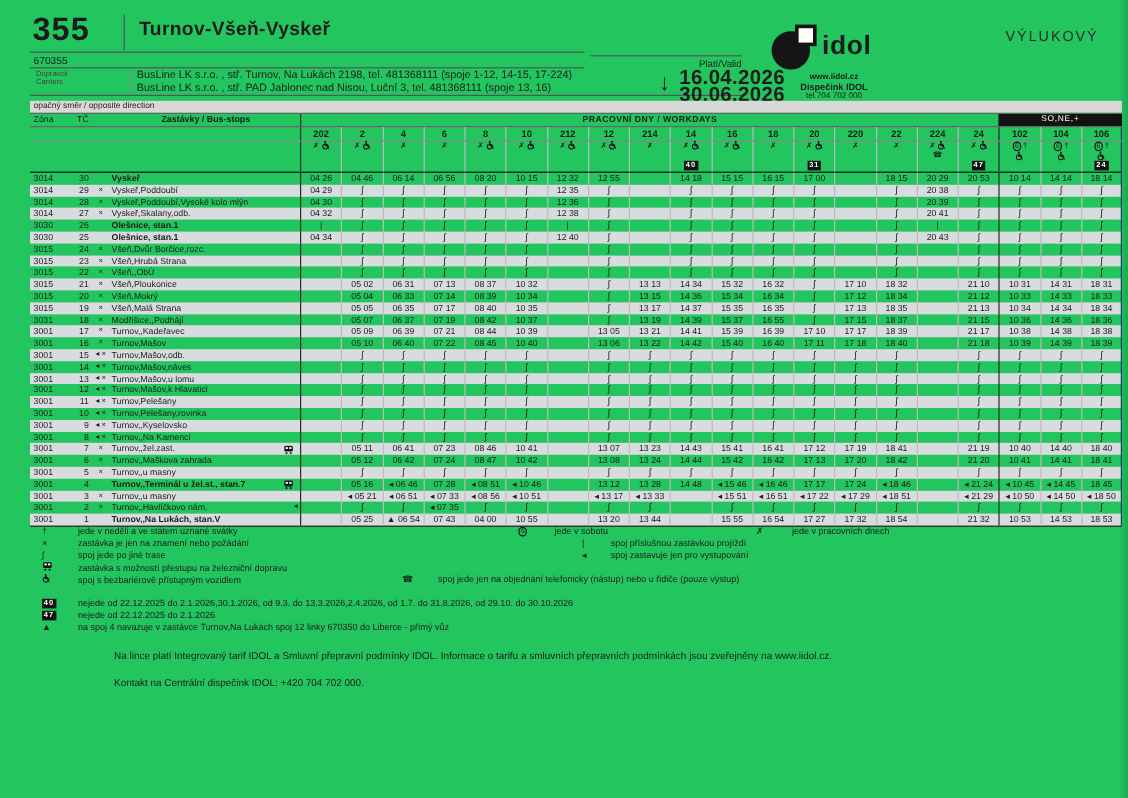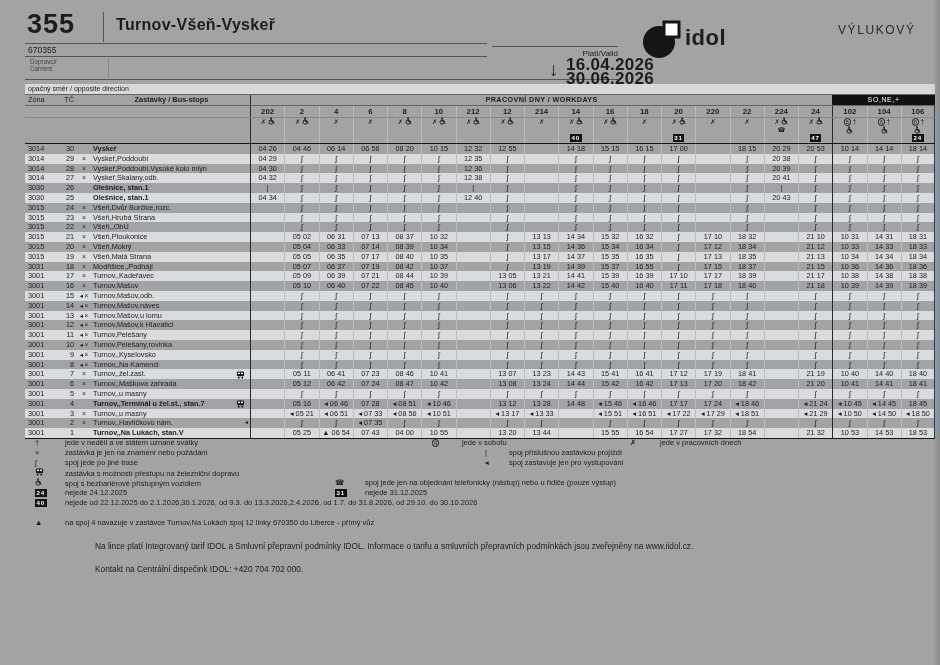--- a/index.html
+++ b/index.html
@@ -1,17 +1,17 @@
 <!DOCTYPE html>
 <html><head>
 <meta charset="utf-8">
 <style>
   html,body{margin:0;padding:0}
   body{background:#e9e9e6;font-family:"Liberation Sans","DejaVu Sans",sans-serif;color:#1c1c1c}
-  .page{position:relative;width:940px;height:665px;margin:0 auto;background:#a3a3a3;overflow:hidden}
+  .page{position:relative;width:940px;height:665px;margin:0 auto;background:#22c55e;overflow:hidden}
   .page::after{content:"";position:absolute;right:0;top:0;width:8px;height:100%;
     background:linear-gradient(to right,rgba(0,0,0,0),rgba(0,0,0,.14));pointer-events:none}
   .ab{position:absolute}
   .hl{background:#555;height:1px}
   .vl{background:#555;width:1px}
 
   
   .route-num{left:27px;top:9px;font-size:27px;font-weight:bold;letter-spacing:1px}
   .route-code{left:28px;top:45px;font-size:8.5px}
   .title{left:116px;top:16px;font-size:16px;font-weight:bold;letter-spacing:.3px}
@@ -76,37 +76,46 @@
 
   <div class="ab route-num">355</div>
   <div class="ab route-code">670355</div>
   <div class="ab vl" style="left:103px;top:12px;height:30px"></div>
   <div class="ab title">Turnov-Všeň-Vyskeř</div>
   <div class="ab hl" style="left:25px;top:43px;width:462px"></div>
   <div class="ab hl" style="left:25px;top:56px;width:462px"></div>
   <div class="ab carr-label" style="white-space:pre-line">Dopravci/
 Carriers</div>
   <div class="ab vl" style="left:108px;top:58px;height:20px;background:#888"></div>
+  <div class="ab carriers">
+    <div>BusLine LK s.r.o. , stř. Turnov, Na Lukách 2198, tel. 481368111 (spoje 1-12, 14-15, 17-224)</div>
+    <div>BusLine LK s.r.o. , stř. PAD Jablonec nad Nisou, Luční 3, tel. 481368111 (spoje 13, 16)</div>
+  </div>
   <div class="ab hl" style="left:25px;top:79px;width:593px"></div>
 
   <div class="ab hl" style="left:492px;top:46px;width:126px"></div>
   <div class="ab valid-label">Platí/Valid</div>
   <div class="ab valid-arrow">↓</div>
   <div class="ab valid-dates">
     <div>16.04.2026</div>
     <div>30.06.2026</div>
   </div>
 
   <div class="ab idol-logo">
     <svg width="42" height="42" viewBox="0 0 42 42">
       <circle cx="17" cy="23" r="16" fill="#151515"></circle>
       <rect x="22" y="3" width="15" height="15" fill="#fdfdfb" stroke="#151515" stroke-width="3"></rect>
     </svg>
   </div>
   <div class="ab idol-word">idol</div>
+  <div class="ab idol-sub">
+    <div>www.iidol.cz</div>
+    <div style="font-size:7.6px">Dispečink IDOL</div>
+    <div style="font-weight:normal">tel.704 702 000</div>
+  </div>
   <div class="ab vylukovy">VÝLUKOVÝ</div>
 
   <div class="ab dir-band">opačný směr / opposite direction</div>
 
   <div class="ab tt">
       <div class="row brow">
         <div class="lsec">
           <div class="c-zona">Zóna</div>
           <div class="c-tc">TČ</div>
           <div class="c-flag"></div>
@@ -1353,42 +1362,36 @@
                 <rect x="1" y="0.5" width="8" height="5.5" rx="1.2" fill="#151515"></rect>
                 <rect x="2.2" y="1.8" width="2.2" height="1.7" fill="#fdfdfb"></rect>
                 <rect x="5.6" y="1.8" width="2.2" height="1.7" fill="#fdfdfb"></rect>
                 <circle cx="3" cy="7.6" r="1" fill="#151515"></circle>
                 <circle cx="7" cy="7.6" r="1" fill="#151515"></circle>
               </svg></span>
           </span>
           <span>zastávka s možností přestupu na železniční dopravu</span>
         </span>
       </div>
-      <div class="lgrow" style="top: 50px;">
-        <span class="li pos-a">
-          <span class="symc">
-            <span class="bdg">24</span>
-          </span>
-          <span>nejede 24.12.2025</span>
-        </span>
-        <span class="li pos-b">
-          <span class="symc">
-            <span class="bdg">31</span>
-          </span>
-          <span>nejede 31.12.2025</span>
-        </span>
-      </div>
       <div class="lgrow" style="top: 60px;">
         <span class="li pos-a">
           <span class="symc">
             <span class="bdg">40</span>
           </span>
           <span>nejede od 22.12.2025 do 2.1.2026,30.1.2026, od 9.3. do 13.3.2026,2.4.2026, od 1.7. do 31.8.2026, od 29.10. do 30.10.2026</span>
         </span>
       </div>
+      <div class="lgrow" style="top: 70px;">
+        <span class="li pos-a">
+          <span class="symc">
+            <span class="bdg">47</span>
+          </span>
+          <span>nejede od 22.12.2025 do 2.1.2026</span>
+        </span>
+      </div>
       <div class="lgrow" style="top: 80px;">
         <span class="li pos-a">
           <span class="symc">
             <span>▲</span>
           </span>
           <span>na spoj 4 navazuje v zastávce Turnov,Na Lukách  spoj 12 linky 670350 do Liberce - přímý vůz</span>
         </span>
       </div>
     </div>
 

